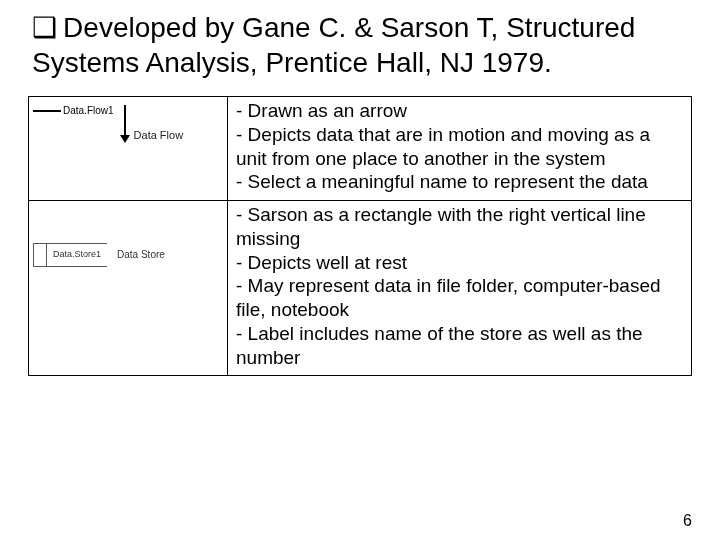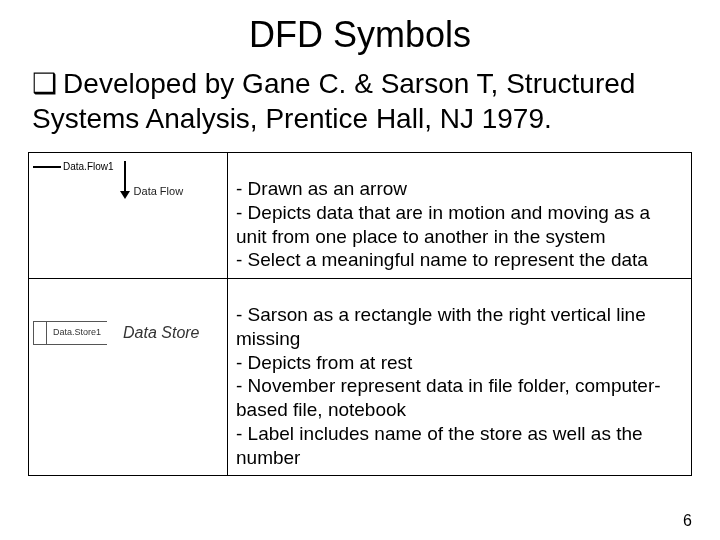--- a/index.html
+++ b/index.html
@@ -34,21 +34,21 @@
   }
   table.symtable {
     border-collapse: collapse;
     width: 100%;
     table-layout: fixed;
     margin-top: 16px;
   }
   table.symtable td {
     border: 1.5px solid #000;
     vertical-align: top;
-    padding: 24px 8px 6px 8px;
+    padding: 2px 8px 6px 8px;
     font-size: 19px;
     line-height: 1.25;
   }
   table.symtable td.left {
     width: 190px;
     padding: 8px 4px;
   }
   .df-arrow-wrap {
     display: flex;
     align-items: center;
@@ -81,63 +81,61 @@
     border-right: 5px solid transparent;
     border-top: 8px solid #000;
   }
   .df-label {
     font-size: 11px;
     color: #222;
   }
   .ds-wrap {
     display: flex;
     align-items: center;
-    gap: 16px;
+    gap: 10px;
   }
   .ds-shape {
     display: flex;
     align-items: center;
     border: 1px solid #555;
     border-right: none;
     height: 22px;
   }
   .ds-shape .idcell {
     border-right: 1px solid #555;
     width: 12px;
     height: 100%;
   }
   .ds-shape .txt {
     font-size: 9px;
     padding: 0 6px;
     color: #333;
   }
   .ds-label {
-    font-size: 16px;
+    font-size: 10px;
     color: #333;
-    font-style: italic;
   }
   .pagenum {
     position: absolute;
     right: 28px;
     bottom: 10px;
     font-size: 16px;
   }
   .slide-wrap {
     position: relative;
     width: 720px;
     height: 540px;
   }
 </style>
 </head>
 <body>
 
 <div class="slide-wrap">
 <div class="slide">
 
-  <h1 class="title">DFD Symbols</h1>
 
   <p class="intro">
     <span class="bullet-sym">❑</span><span>Developed by Gane C. &amp; Sarson T, Structured Systems Analysis, Prentice Hall, NJ 1979.</span>
   </p>
 
   <table class="symtable">
     <tbody>
           <tr>
       <td class="left">
         <div style="display:flex;align-items:flex-start;gap:4px">
@@ -167,22 +165,22 @@
         <div class="ds-wrap" style="margin-top:34px">
           <div class="ds-shape">
             <div class="idcell"></div>
             <span class="txt">Data.Store1</span>
           </div>
           <span class="ds-label">Data Store</span>
         </div>
       </td>
       <td>
         <div>- Sarson as a rectangle with the right vertical line missing</div>
-        <div>- Depicts from at rest</div>
-        <div>- November represent data in file folder, computer-based file, notebook</div>
+        <div>- Depicts well at rest</div>
+        <div>- May represent data in file folder, computer-based file, notebook</div>
         <div>- Label includes name of the store as well as the number</div>
       </td>
     </tr>
   </tbody>
       </table>
 
 </div>
 <div class="pagenum">6</div>
 </div>
 

